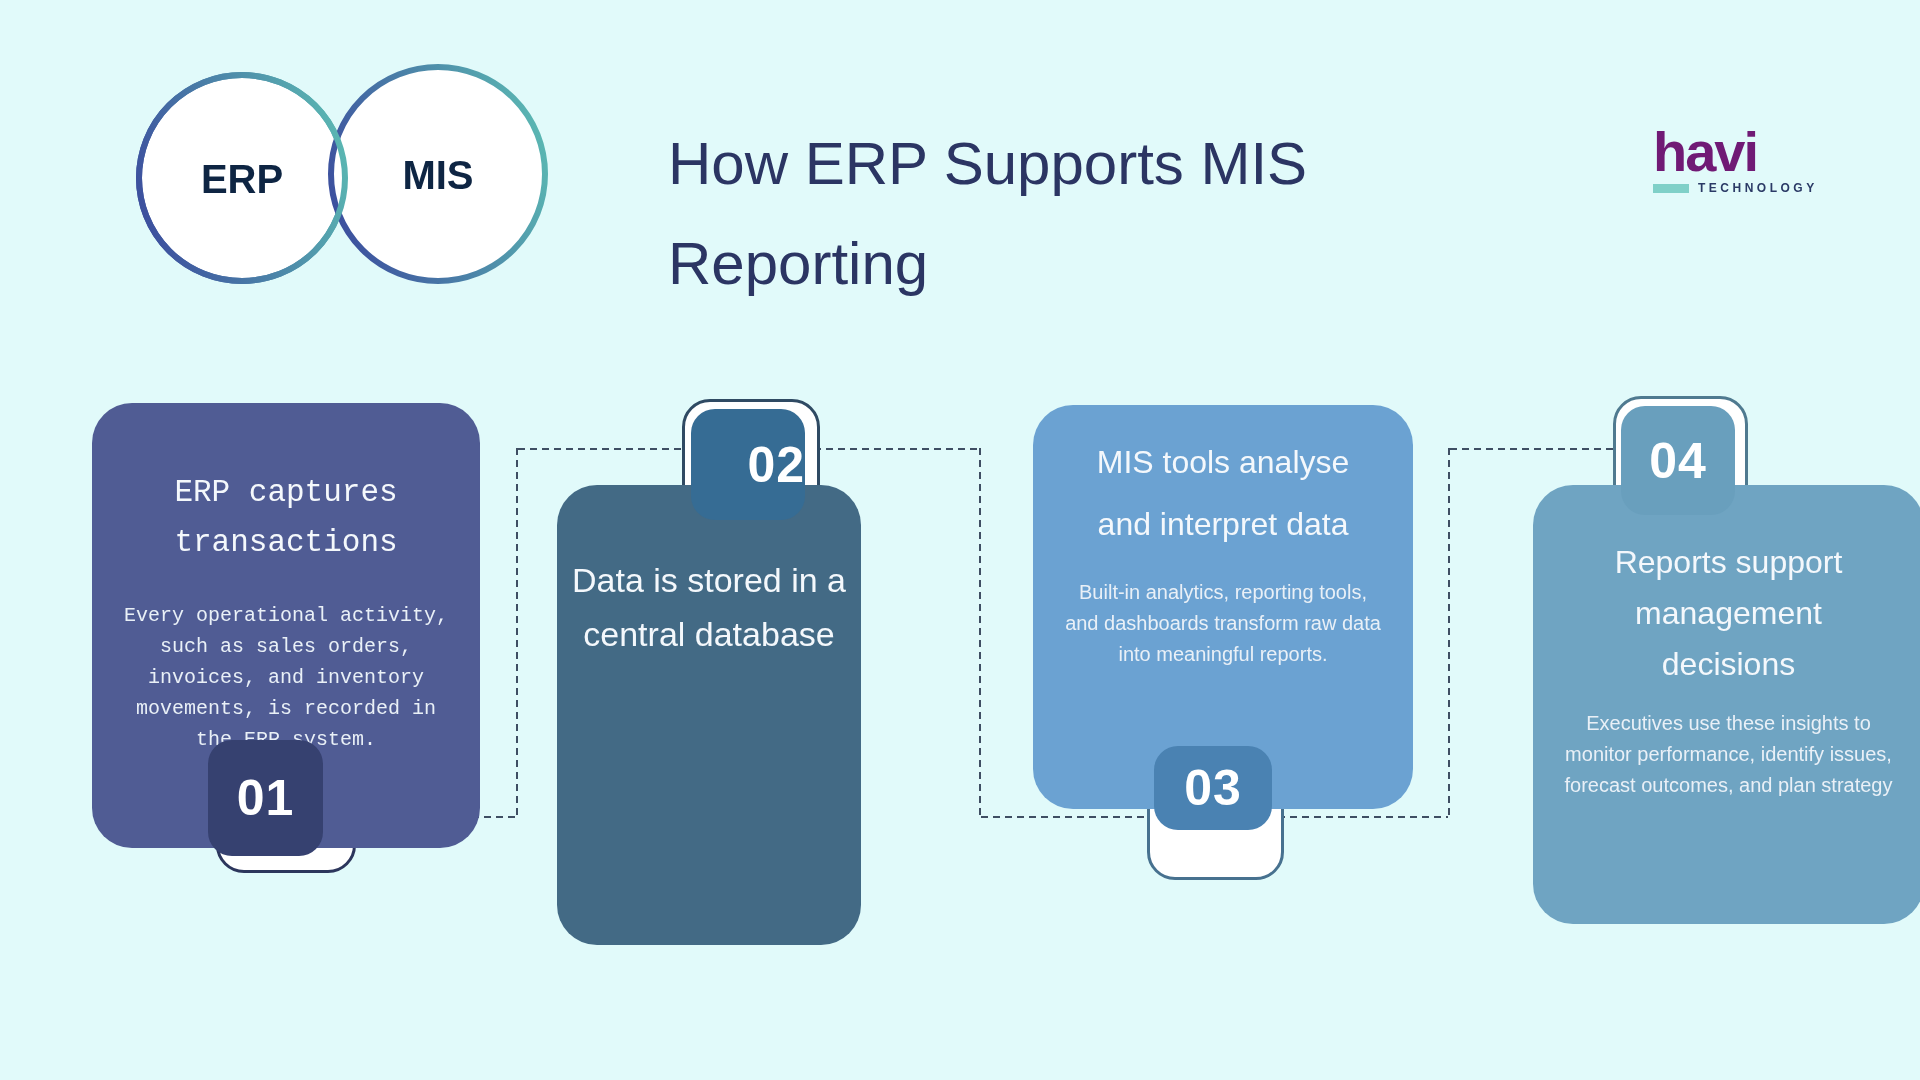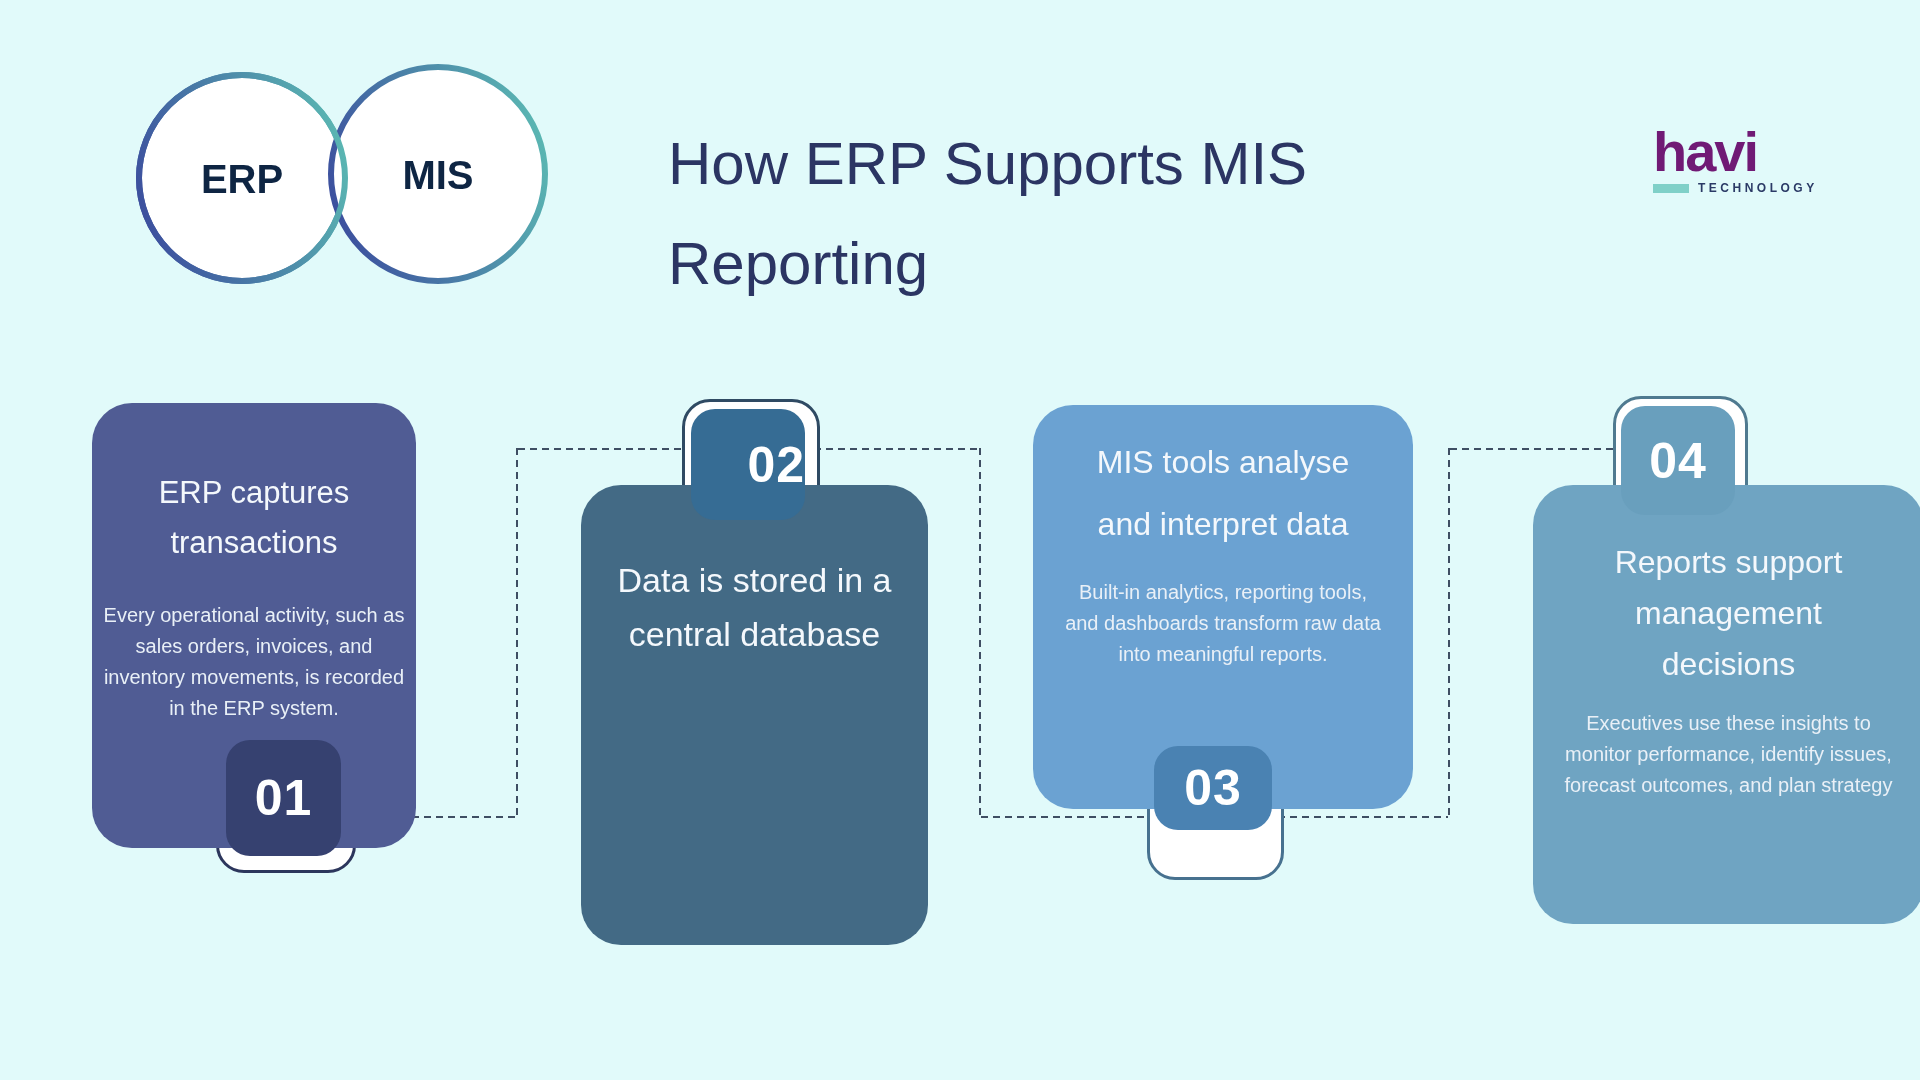--- a/index.html
+++ b/index.html
@@ -29,39 +29,39 @@
   .dF{left:981px;top:816px;width:166px;}
   .dG{left:1278px;top:816px;width:170px;}
   .dH{left:1448px;top:448px;height:370px;}
   .dI{left:1450px;top:448px;width:163px;}
 
   
   .card{position:absolute;border-radius:40px;z-index:3;display:flex;flex-direction:column;
     align-items:center;text-align:center;color:#ffffff;}
   .card-title{margin:0;font-weight:400;color:#f4f8fc;}
   .card-body{margin:4px;font-size:20px;line-height:31px;color:#e9f0f7;font-weight:400;}
-  .c1{left:92px;top:403px;width:324px;height:380px;padding-top:65px;}
-  .c2{left:581px;top:485px;width:347px;height:392px;padding-top:68px;gap:36px;}
+  .c1{left:92px;top:403px;width:388px;height:380px;padding-top:65px;font-family:Liberation Mono, monospace;}
+  .c2{left:557px;top:485px;width:304px;height:392px;padding-top:68px;gap:36px;}
   .c3{left:1033px;top:405px;width:380px;height:378px;padding-top:26px;}
   .c4{left:1533px;top:485px;width:391px;height:387px;padding-top:52px;}
   .t1{font-size:31px;line-height:50px;max-width:290px;}
   .t2{font-size:34px;line-height:54px;max-width:352px;}
   .t3{font-size:32px;line-height:62px;max-width:266px;}
   .t4{font-size:32px;line-height:51px;max-width:300px;}
   .b1{max-width:334px;margin-top:32px;}
   .b2{max-width:334px;margin-top:24px;}
   .b3{max-width:320px;margin-top:22px;}
   .b4{max-width:356px;margin-top:18px;}
 
   
   .frame{position:absolute;background:#ffffff;border:3px solid #33435f;border-radius:28px;z-index:2;}
   .badge{position:absolute;border-radius:24px;z-index:4;display:flex;align-items:center;justify-content:center;}
   .badge-num{font-size:50px;font-weight:bold;color:#ffffff;letter-spacing:1px;}
   .f1{left:216px;top:745px;width:134px;height:122px;}
-  .g1{left:226px;top:740px;width:115px;height:116px;justify-content:center;}
+  .g1{left:208px;top:740px;width:115px;height:116px;justify-content:center;}
   .f2{left:682px;top:399px;width:132px;height:118px;}
   .g2{left:691px;top:409px;width:114px;height:111px;}
   .f3{left:1147px;top:757px;width:131px;height:117px;}
   .g3{left:1154px;top:746px;width:118px;height:84px;}
   .f4{left:1613px;top:396px;width:129px;height:116px;}
   .g4{left:1621px;top:406px;width:114px;height:109px;}
 </style>
 </head>
 <body>
 

